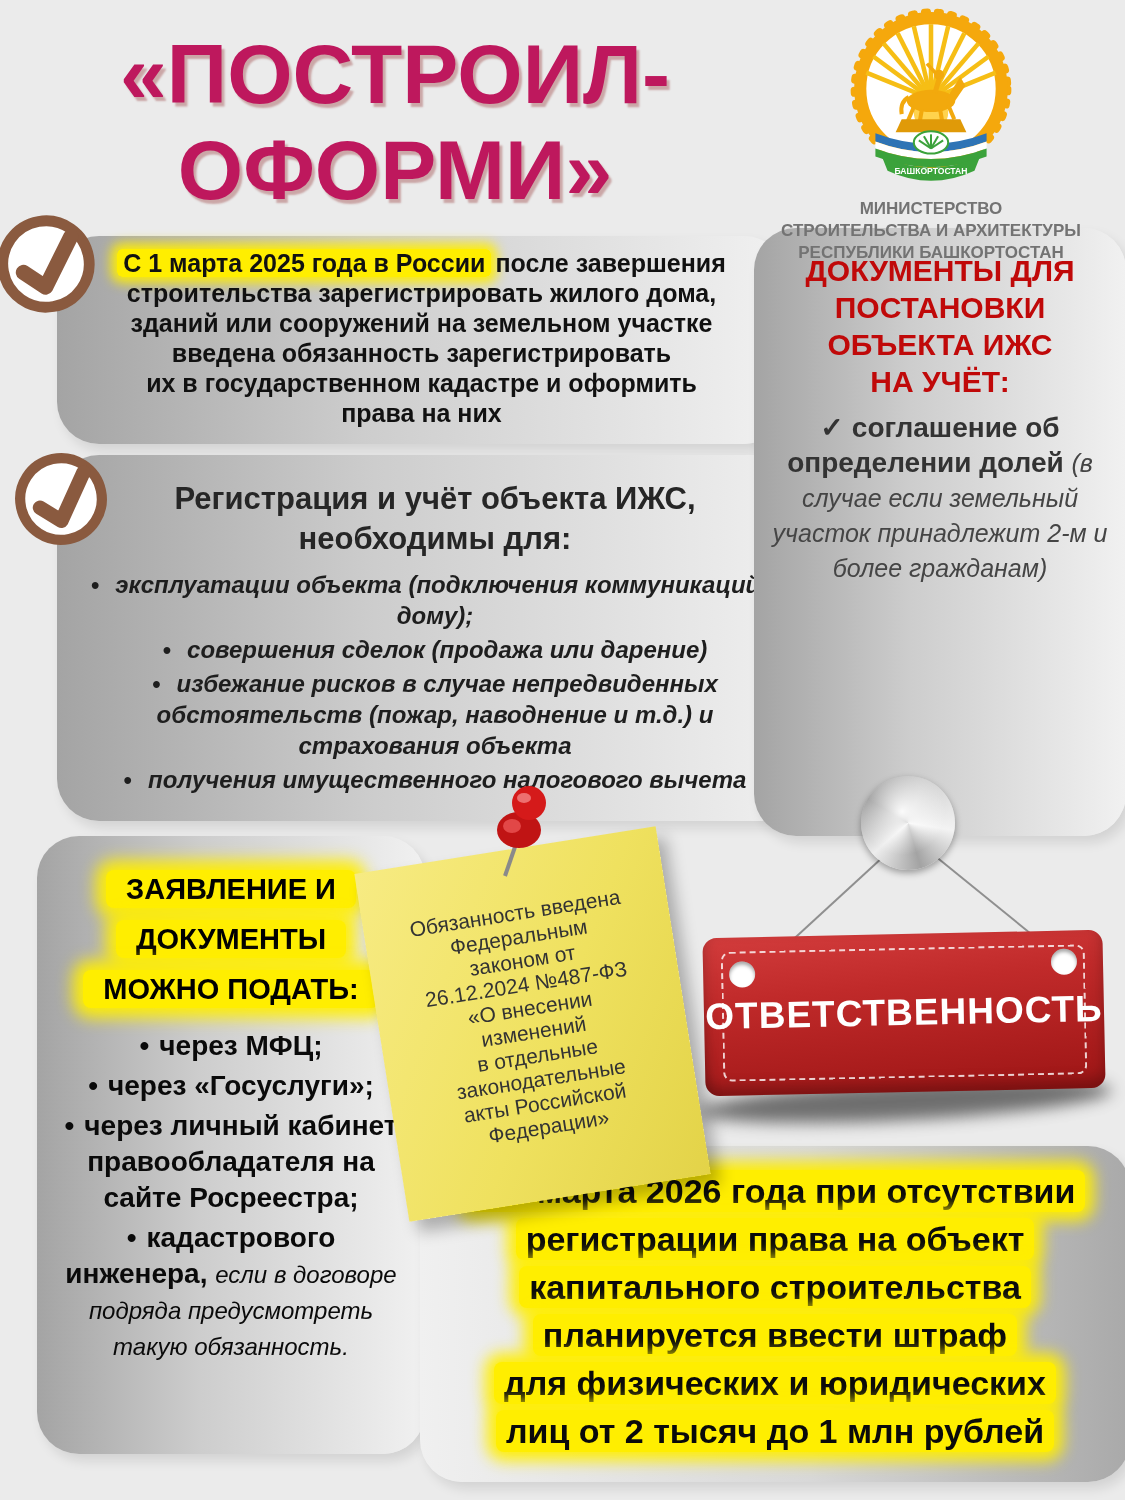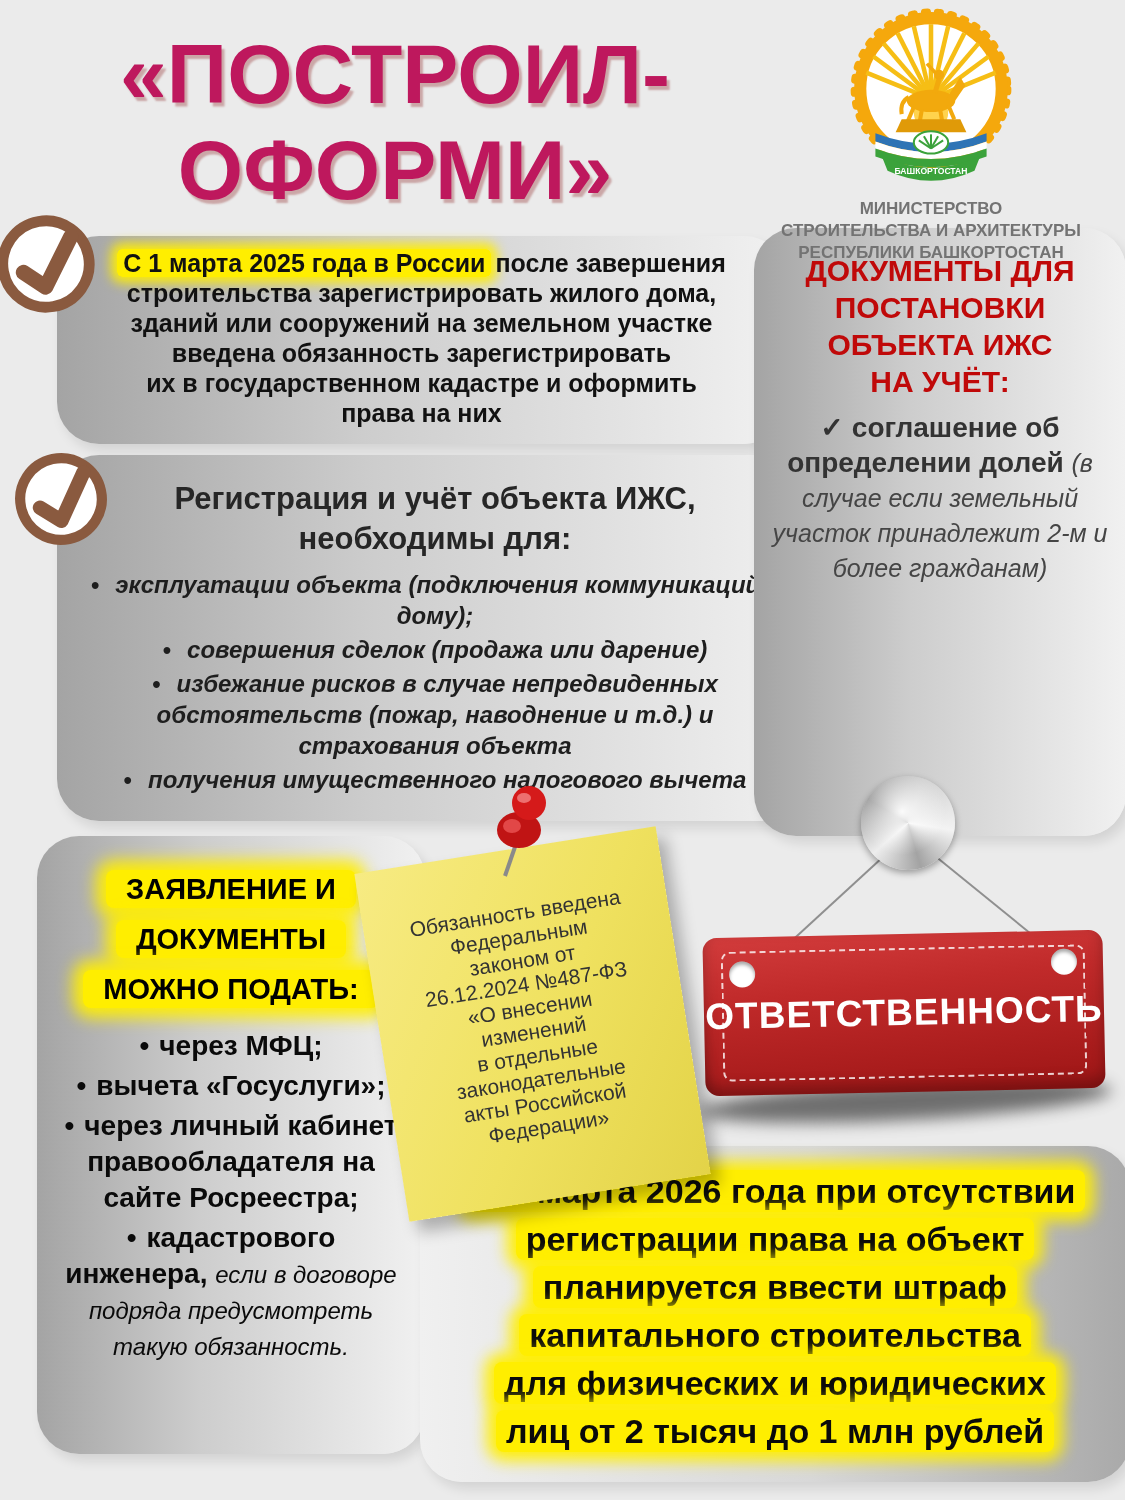--- a/index.html
+++ b/index.html
@@ -143,36 +143,36 @@
 
   <div class="gbox sub-box">
     <div class="sub-title">
         <div><span class="hl-strong">ЗАЯВЛЕНИЕ И</span></div>
         <div><span class="hl-strong">ДОКУМЕНТЫ</span></div>
         <div><span class="hl-strong">МОЖНО ПОДАТЬ:</span></div>
       </div>
     <div class="sub-items">
       <div>
           <div class="s-item"><span class="b">•</span><span>через МФЦ;</span></div>
-          <div class="s-item"><span class="b">•</span><span>вычета «Госуслуги»;</span></div>
+          <div class="s-item"><span class="b">•</span><span>через «Госуслуги»;</span></div>
           <div class="s-item"><span class="b">•</span><span>через личный кабинет правообладателя на сайте Росреестра;</span></div>
         </div>
       <div class="s-item">
         <span class="b">•</span><span>кадастрового инженера,</span>
         <span class="sub-note">если в договоре подряда предусмотреть такую обязанность.</span>
       </div>
     </div>
   </div>
 
   <div class="gbox gbox-rev fine-box">
     <div>
         <div class="fine-line"><span class="hl-line">С 1 марта 2026 года при отсутствии</span></div>
         <div class="fine-line"><span class="hl-line">регистрации права на объект</span></div>
+        <div class="fine-line"><span class="hl-line">капитального строительства</span></div>
         <div class="fine-line"><span class="hl-line">планируется ввести штраф</span></div>
-        <div class="fine-line"><span class="hl-line">капитального строительства</span></div>
         <div class="fine-line"><span class="hl-line">для физических и юридических</span></div>
         <div class="fine-line"><span class="hl-line">лиц от 2 тысяч до 1 млн рублей</span></div>
       </div>
   </div>
 
   <svg class="strings" width="1125" height="1500">
     <line x1="908" y1="834" x2="747" y2="982" stroke="#8f8f8f" stroke-width="2"></line>
     <line x1="908" y1="834" x2="1078" y2="972" stroke="#8f8f8f" stroke-width="2"></line>
   </svg>
 

